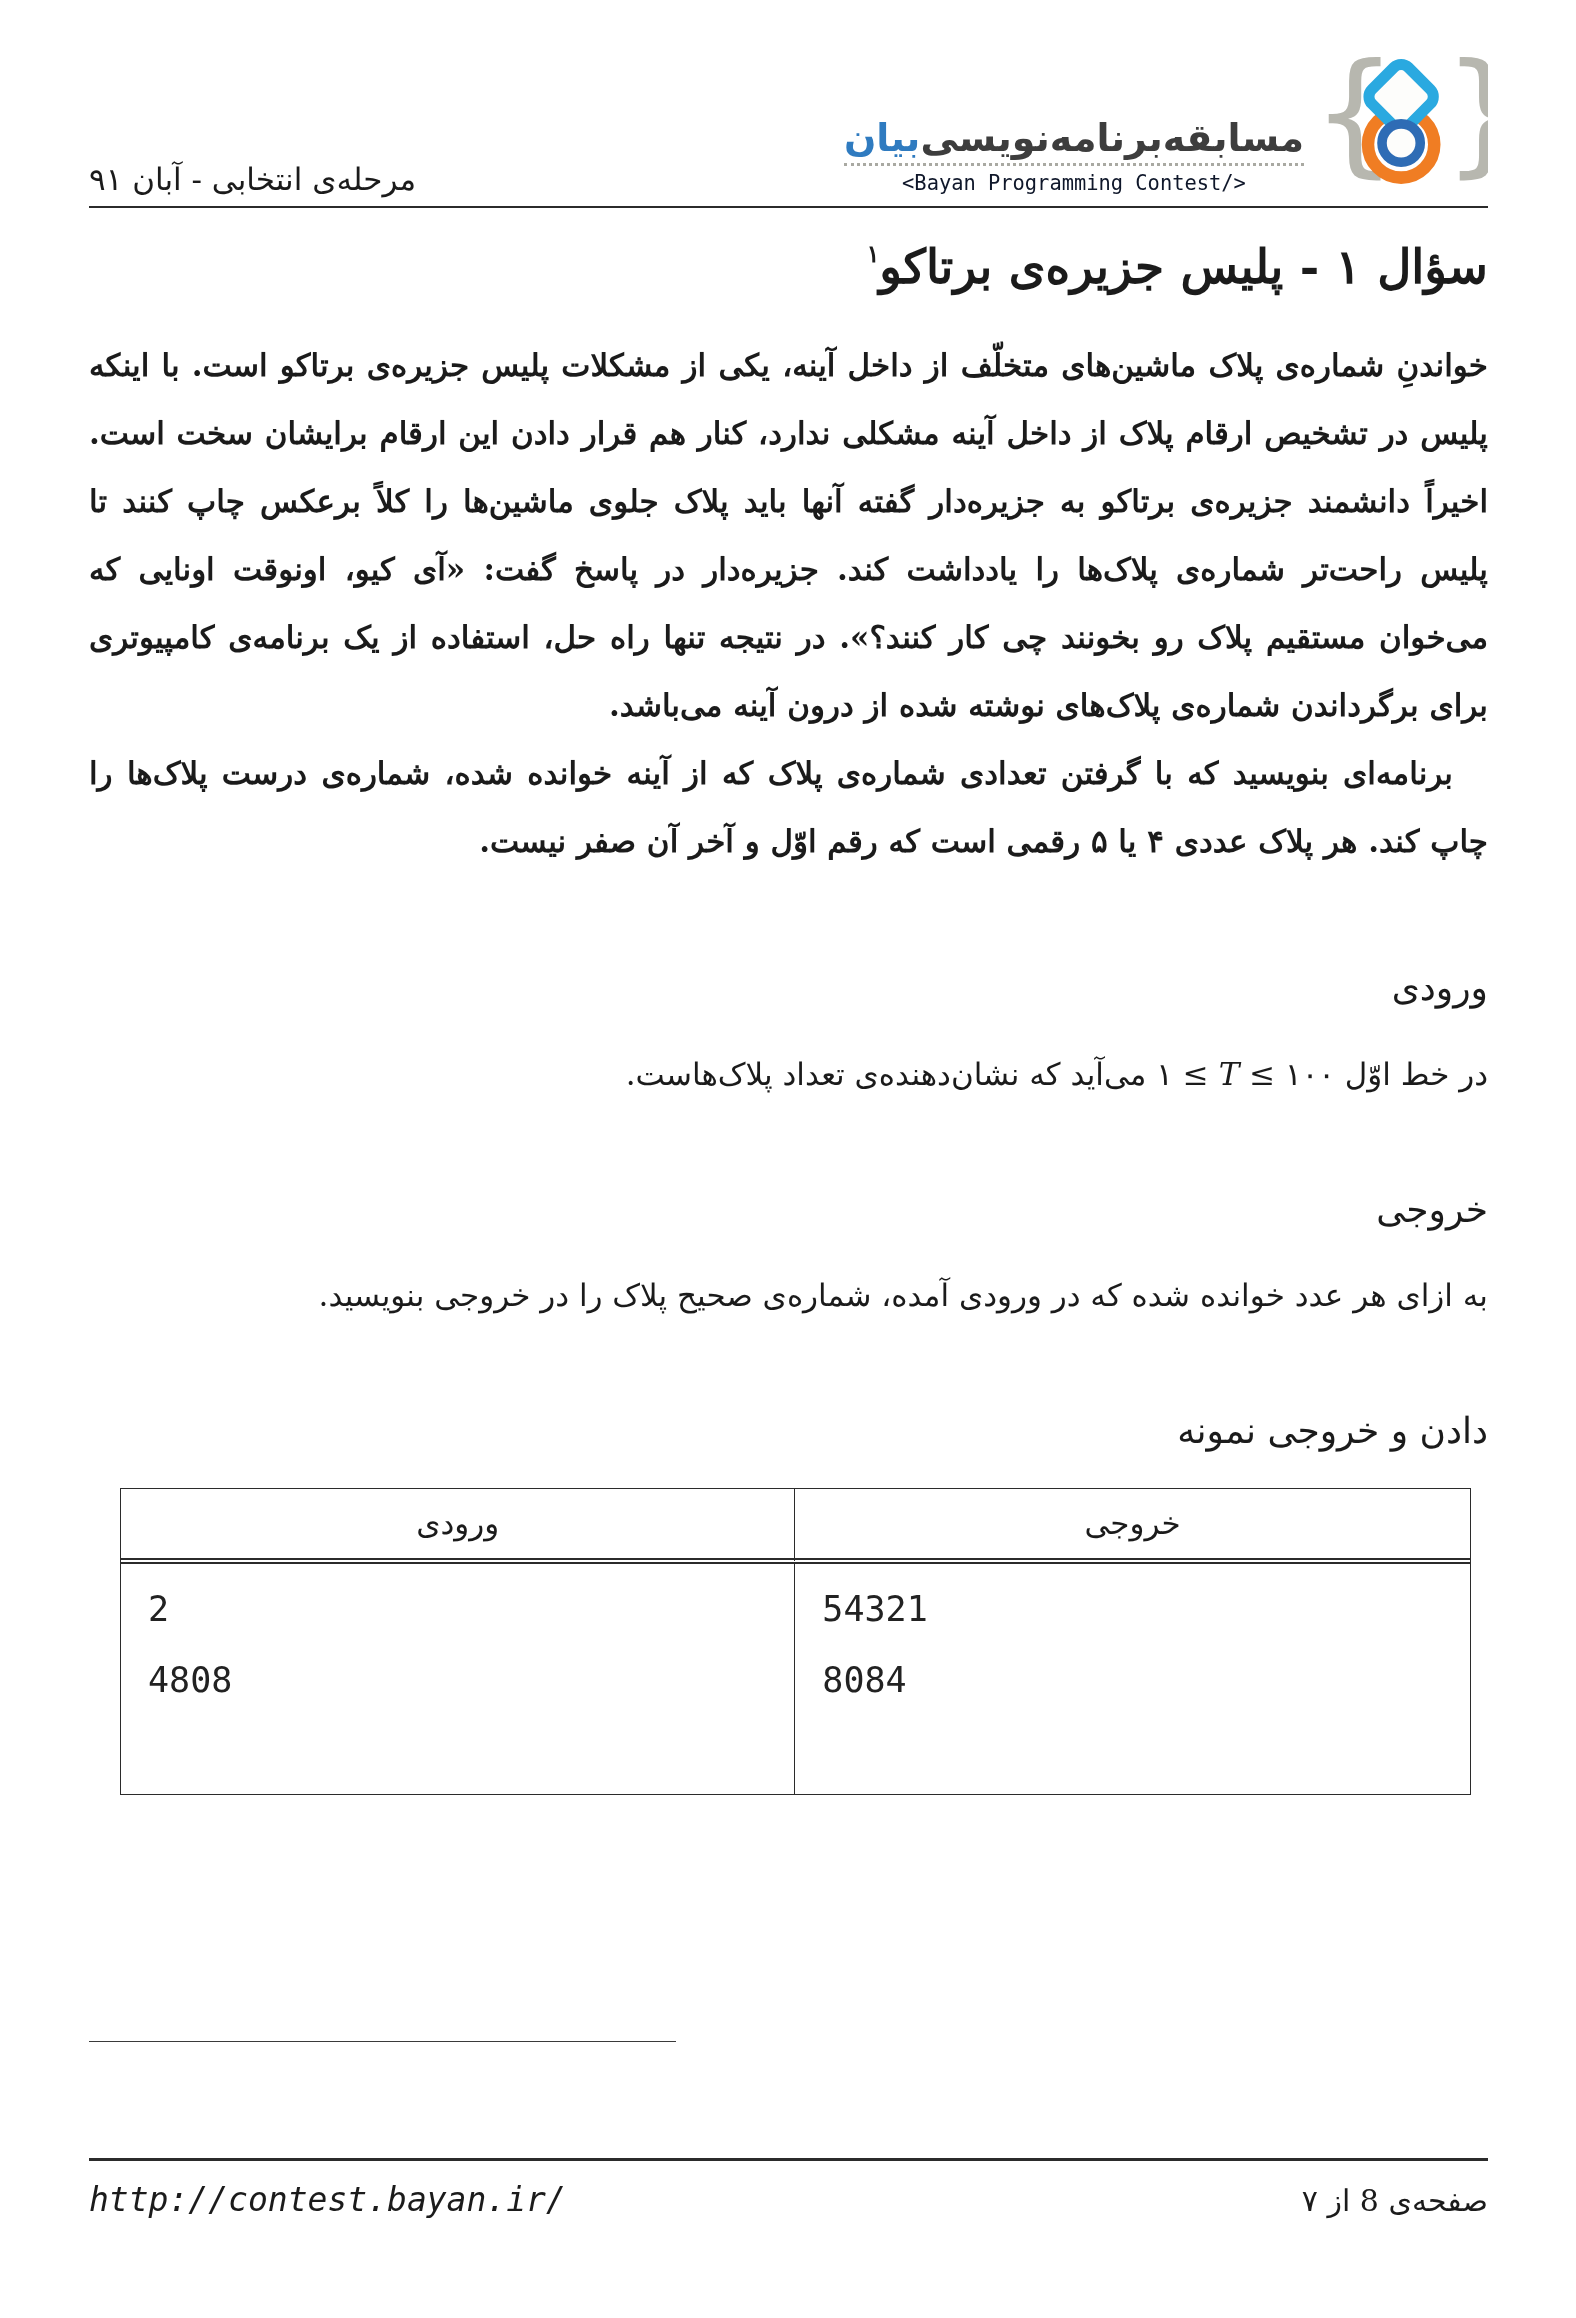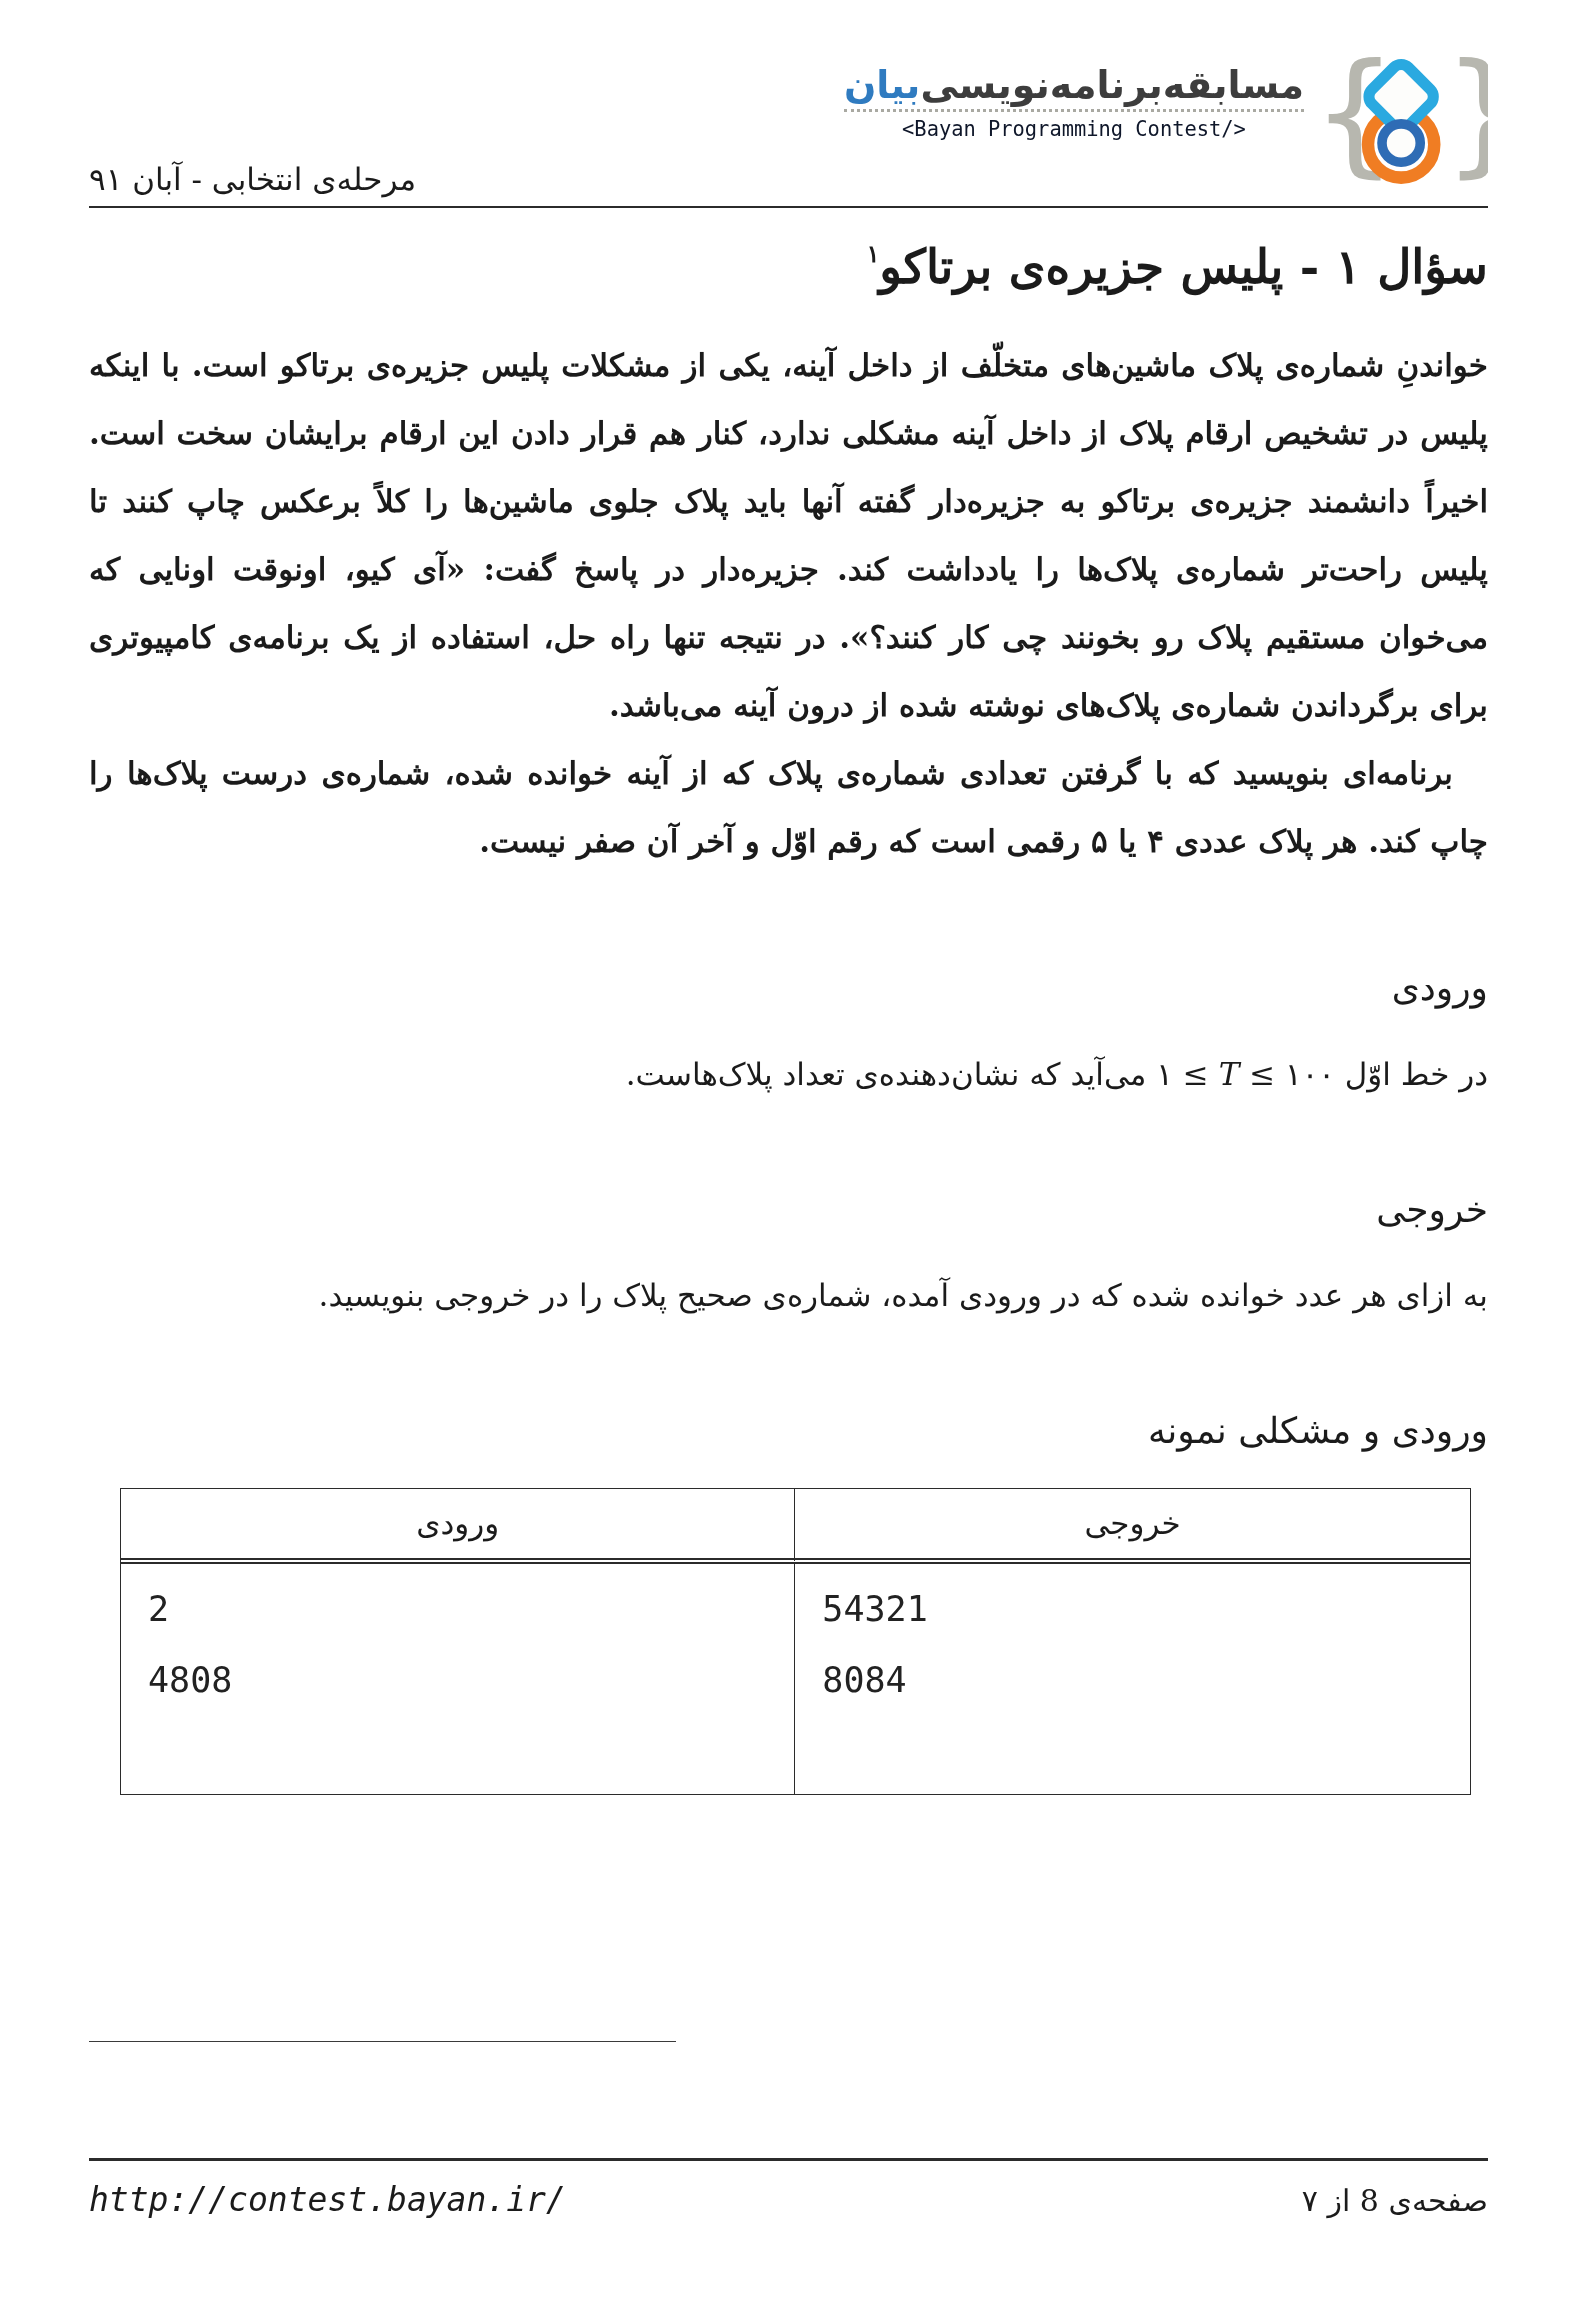--- a/index.html
+++ b/index.html
@@ -3,21 +3,21 @@
 <meta charset="utf-8">
 <style>
   html,body{margin:0;padding:0;background:#ffffff;}
   .page{position:relative;width:1577px;height:2319px;background:#ffffff;color:#1b1b1b;overflow:hidden;
         font-family:"DejaVu Serif", serif;}
   .content{padding:0 89px;}
 
   
   .header{position:relative;height:206px;}
   .stage{position:absolute;left:0;bottom:9.4px;font-size:31px;direction:rtl;}
-  .logo{position:absolute;right:0;top:41px;display:flex;align-items:flex-start;gap:11px;}
+  .logo{position:absolute;right:0;top:41px;display:flex;align-items:flex-end;gap:11px;}
   .logo-text{display:flex;flex-direction:column;align-items:center;padding-top:23.6px;}
   .logo-fa{font-family:"DejaVu Sans", sans-serif;font-weight:bold;font-size:38px;color:#3d3d3d;direction:rtl;white-space:nowrap;line-height:1.1;}
   .logo-fa .accent{color:#2f7bc0;}
   .logo-dots{width:100%;border-bottom:3.1px dotted #a9a9a2;margin:3.1px 0 4.7px;}
   .logo-en{font-family:"DejaVu Sans Mono", monospace;font-size:20.4px;color:#0f172a;white-space:nowrap;}
   .logo-mark svg{display:block;}
   .header-rule{border-bottom:2.4px solid #2b2b2b;}
 
   
   .title{direction:rtl;text-align:right;font-size:47px;margin-top:31px;line-height:1.2;}
@@ -87,21 +87,21 @@
       <p>خواندنِ شماره‌ی پلاک ماشین‌های متخلّف از داخل آینه، یکی از مشکلات پلیس جزیره‌ی برتاکو است. با اینکه پلیس در تشخیص ارقام پلاک از داخل آینه مشکلی ندارد، کنار هم قرار دادن این ارقام برایشان سخت است. اخیراً دانشمند جزیره‌ی برتاکو به جزیره‌دار گفته آنها باید پلاک جلوی ماشین‌ها را کلاً برعکس چاپ کنند تا پلیس راحت‌تر شماره‌ی پلاک‌ها را یادداشت کند. جزیره‌دار در پاسخ گفت: «آی کیو، اونوقت اونایی که می‌خوان مستقیم پلاک رو بخونند چی کار کنند؟». در نتیجه تنها راه حل، استفاده از یک برنامه‌ی کامپیوتری برای برگرداندن شماره‌ی پلاک‌های نوشته شده از درون آینه می‌باشد.</p>
       <p class="indent">برنامه‌ای بنویسید که با گرفتن تعدادی شماره‌ی پلاک که از آینه خوانده شده، شماره‌ی درست پلاک‌ها را چاپ کند. هر پلاک عددی ۴ یا ۵ رقمی است که رقم اوّل و آخر آن صفر نیست.</p>
     </div>
 
     <div class="sec-heading">ورودی</div>
     <p class="line"><span>در خط اوّل</span> <span class="math"><span>۱ ≤ </span><i>T</i><span> ≤ ۱۰۰</span></span> <span>می‌آید که نشان‌دهنده‌ی تعداد پلاک‌هاست.</span></p>
 
     <div class="sec-heading">خروجی</div>
     <p class="line">به ازای هر عدد خوانده شده که در ورودی آمده، شماره‌ی صحیح پلاک را در خروجی بنویسید.</p>
 
-    <div class="sec-heading">ورودی و مشکلی نمونه</div>
+    <div class="sec-heading">دادن و خروجی نمونه</div>
     <div class="sample-table">
       <div class="st-h st-left">ورودی</div>
       <div class="st-h">خروجی</div>
       <div class="st-c st-left">
         <div class="st-num">2</div>
         <div class="st-num">4808</div>
       </div>
       <div class="st-c">
         <div class="st-num">54321</div>
         <div class="st-num">8084</div>

